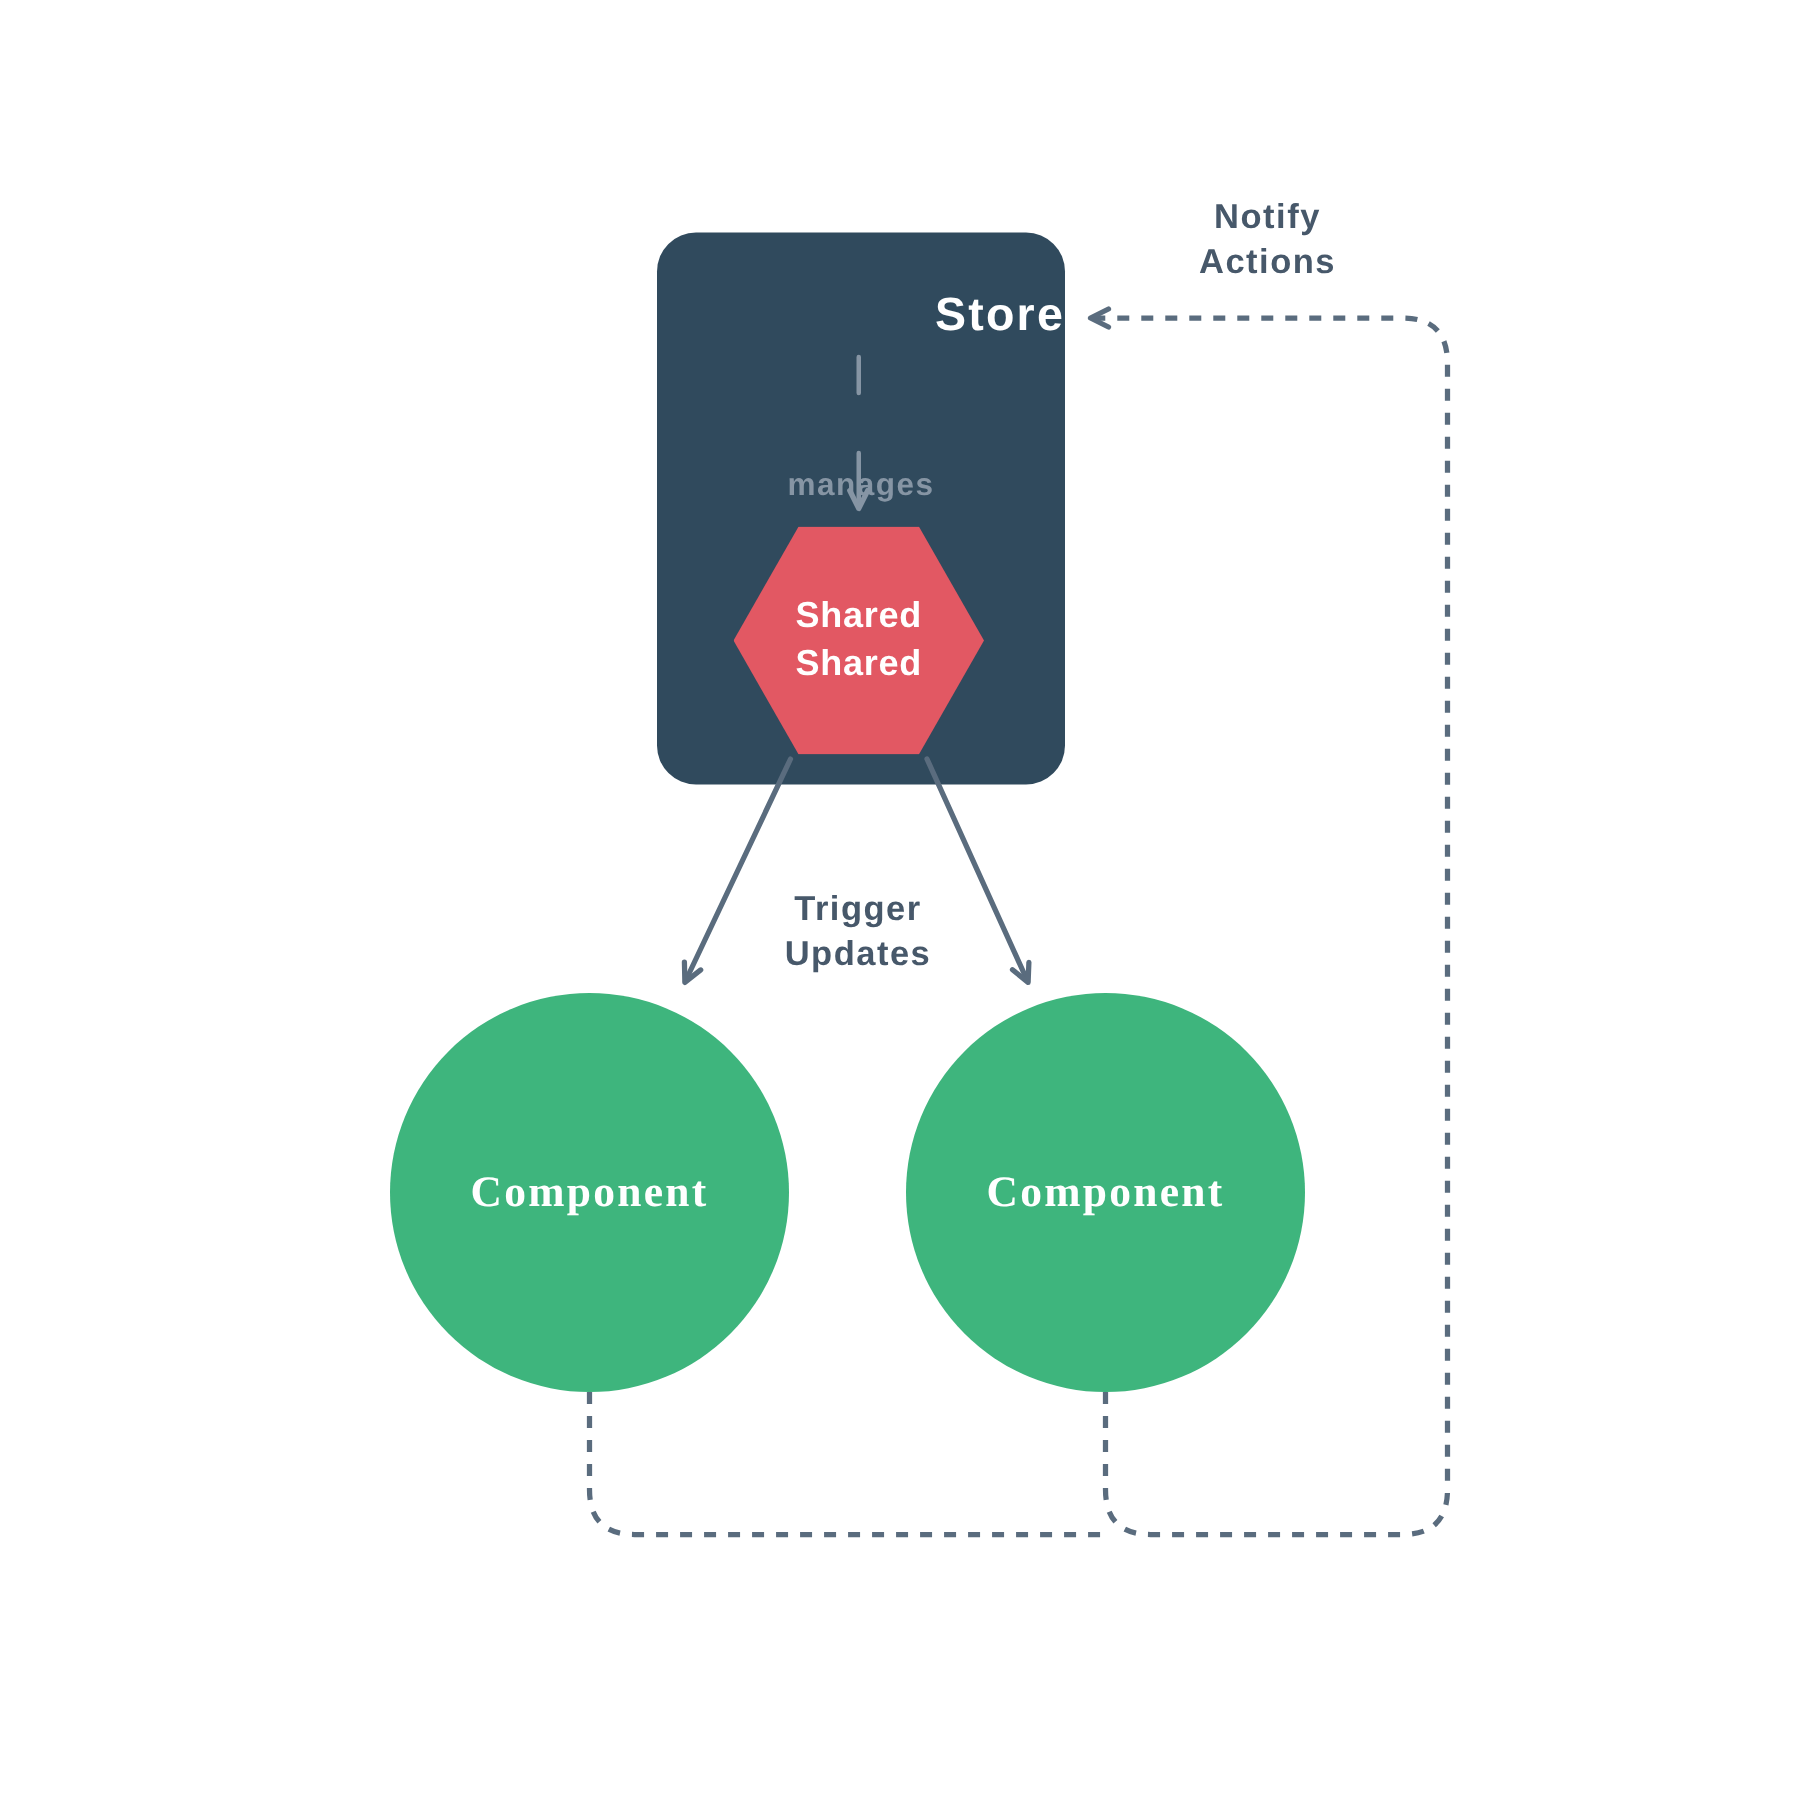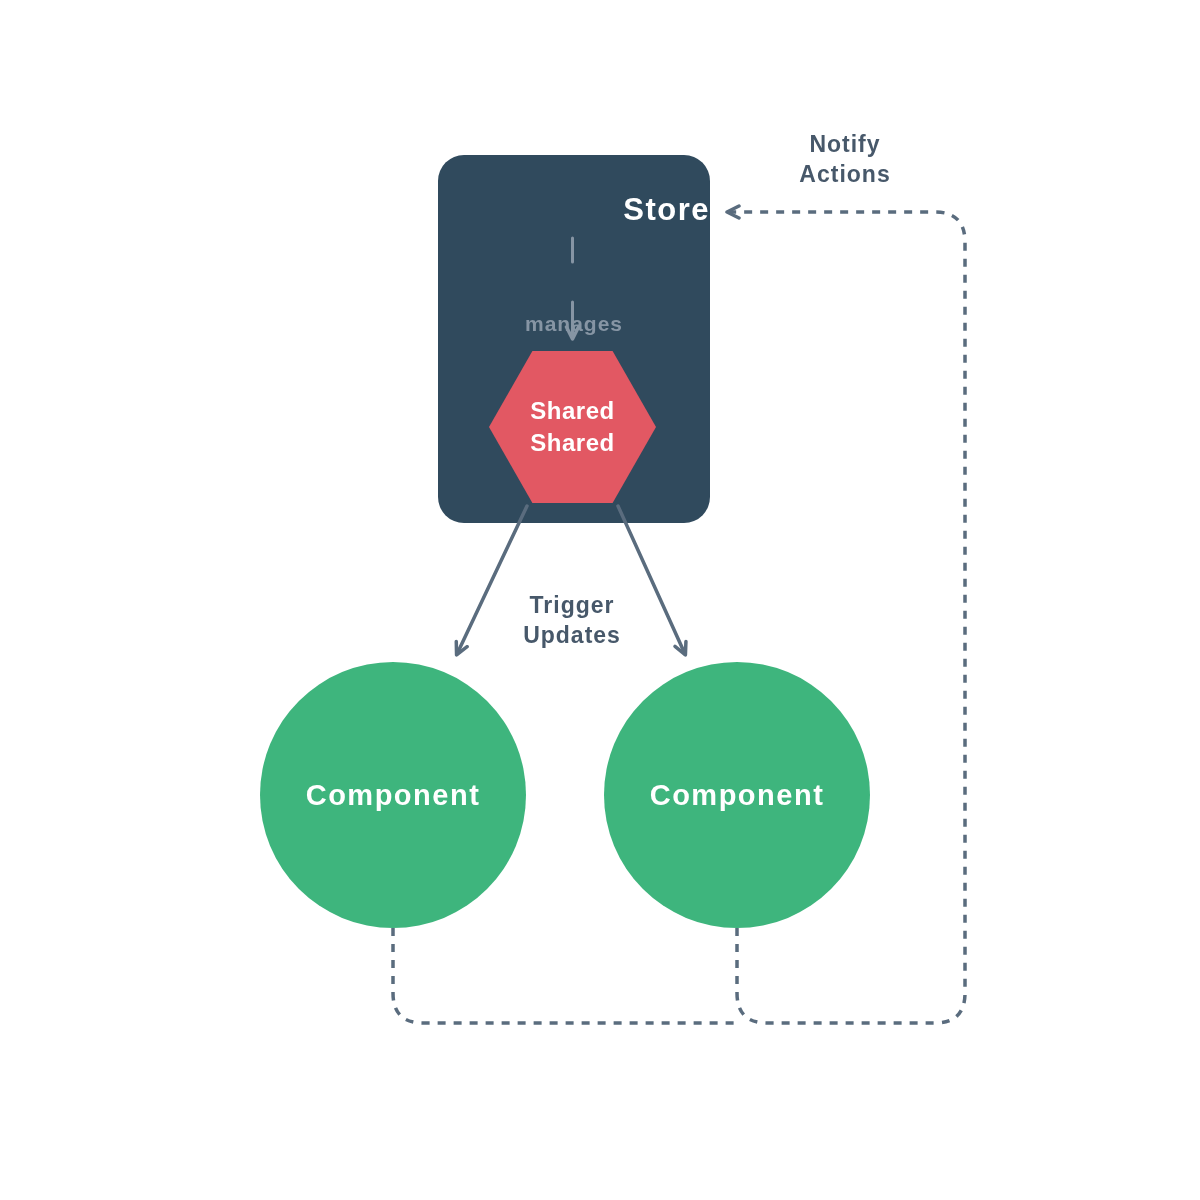--- a/index.html
+++ b/index.html
@@ -23,21 +23,21 @@
     position:absolute;left:489px;top:351px;width:167px;height:152px;
     background:#e25863;
     clip-path:polygon(26% 0%,74% 0%,100% 50%,74% 100%,26% 100%,0% 50%);
     z-index:2;display:flex;align-items:center;justify-content:center;
     text-align:center;color:#ffffff;font-size:24px;font-weight:bold;
     line-height:1.35;letter-spacing:0.5px;
   }
   .component{
     position:absolute;width:266px;height:266px;border-radius:50%;
     background:#3eb57d;display:flex;align-items:center;justify-content:center;
-    color:#ffffff;font-size:29px;font-weight:bold;letter-spacing:1.5px;z-index:2;
+    color:#ffffff;font-size:29px;font-weight:bold;letter-spacing:1.5px;z-index:2;font-family:Liberation Serif, serif;
   }
   .component.left{left:260px;top:662px;}
   .component.right{left:604px;top:662px;}
   .annotation{
     position:absolute;text-align:center;color:#47586a;font-size:23px;
     font-weight:bold;letter-spacing:1px;line-height:1.3;z-index:3;
   }
   .trigger{left:472px;top:591px;width:200px;}
   .notify{left:745px;top:130px;width:200px;}
   .connectors{position:absolute;left:0;top:0;z-index:4;pointer-events:none;}

